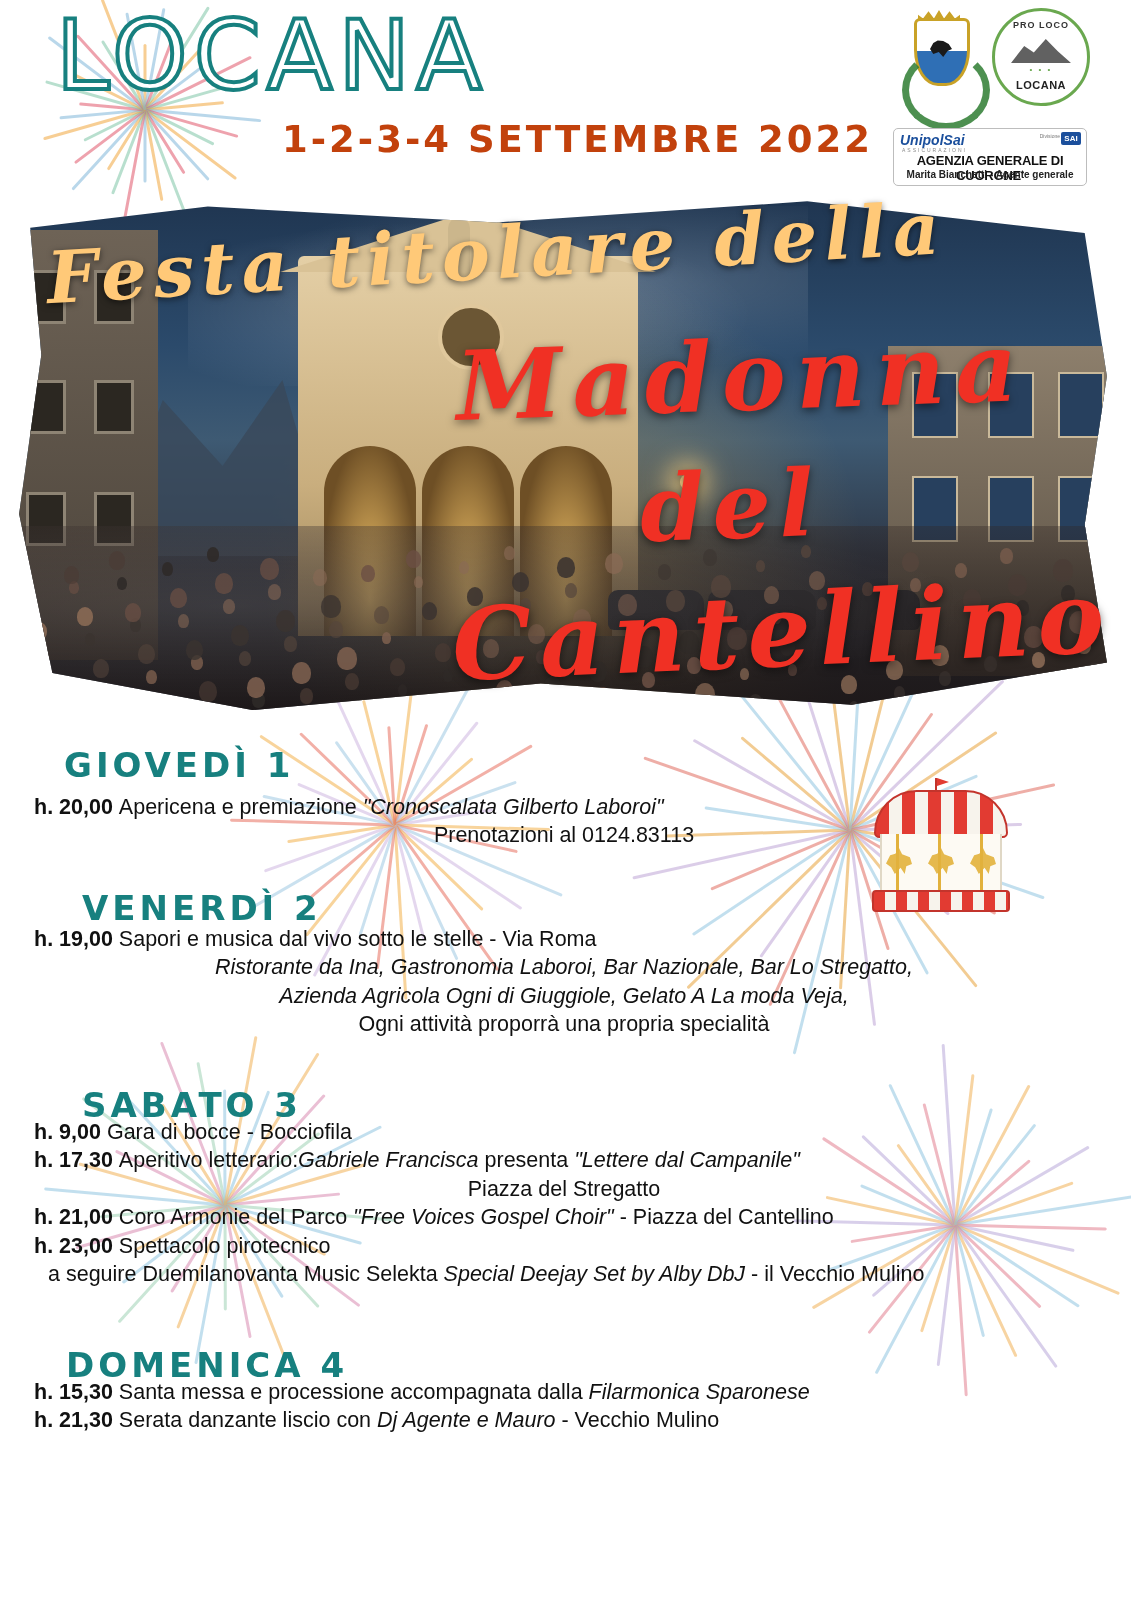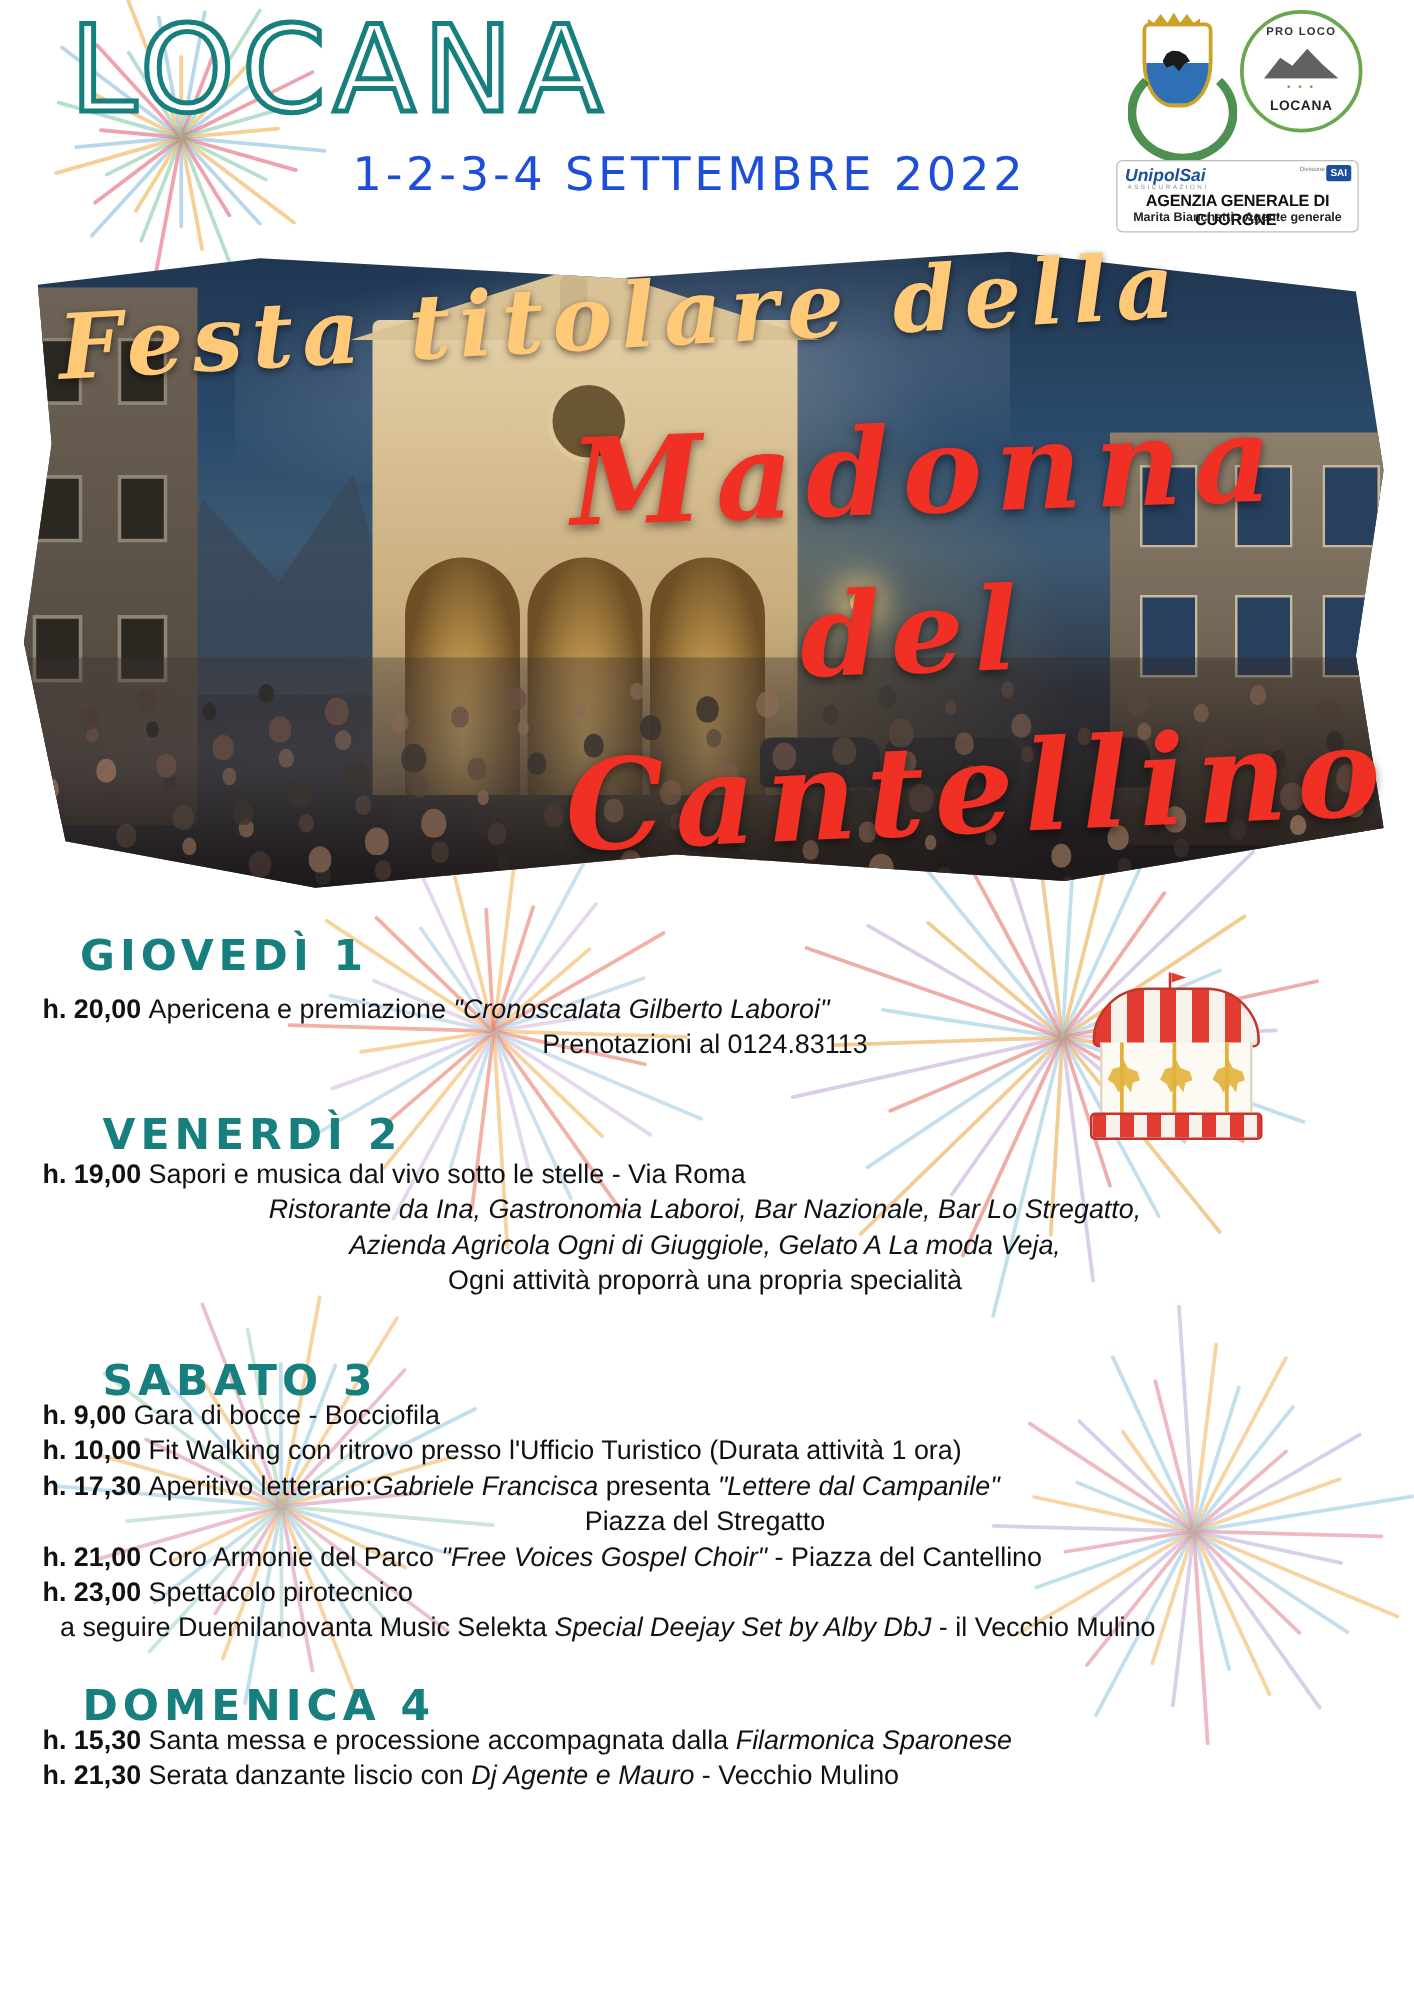--- a/index.html
+++ b/index.html
@@ -46,22 +46,22 @@
     text-stroke: 4px #17807f;
     line-height: 1;
   }
   .title-dates {
     position: absolute;
     left: 282px;
     top: 118px;
     font-family: "DejaVu Sans", sans-serif;
     font-size: 37px;
     letter-spacing: 3px;
-    font-weight: normal;
-    color: #1d4ed8;
+    font-weight: bold;
+    color: #c2410c;
   }
 
   .crest {
     position: absolute;
     left: 900px;
     top: 10px;
     width: 78px;
     height: 108px;
   }
   .crest .shield {
@@ -892,21 +892,20 @@
     <div class="day-head" style="left: 82px; top: 888px;">VENERDÌ 2</div>
     <div class="prog" style="top: 925px;">
       <div class="line"><span class="h">h. 19,00 </span><span>Sapori e musica dal vivo sotto le stelle - Via Roma</span></div>
       <div class="line center"><span class="it">Ristorante da Ina, Gastronomia Laboroi, Bar Nazionale, Bar Lo Stregatto,</span></div>
       <div class="line center"><span class="it">Azienda Agricola Ogni di Giuggiole, Gelato A La moda Veja,</span></div>
       <div class="line center"><span>Ogni attività proporrà una propria specialità</span></div>
     </div>
     <div class="day-head" style="left: 82px; top: 1085px;">SABATO 3</div>
     <div class="prog" style="top: 1118px;">
       <div class="line"><span class="h">h. 9,00 </span><span>  Gara di bocce - Bocciofila</span></div>
-      <div class="line"><span class="h">h. 10,00 </span><span>Fit Walking con ritrovo presso l'Ufficio Turistico (Durata attività 1  ora)</span></div>
       <div class="line"><span class="h">h. 17,30 </span><span>Aperitivo letterario:</span><span class="it">Gabriele Francisca</span><span> presenta </span><span class="it">"Lettere dal Campanile"</span></div>
       <div class="line center"><span>Piazza del Stregatto</span></div>
       <div class="line"><span class="h">h. 21,00 </span><span>Coro Armonie del Parco </span><span class="it">"Free Voices Gospel Choir"</span><span> - Piazza del Cantellino</span></div>
       <div class="line"><span class="h">h. 23,00 </span><span>Spettacolo pirotecnico</span></div>
       <div class="line indent-1"><span>a seguire Duemilanovanta Music Selekta </span><span class="it">Special Deejay Set by Alby DbJ</span><span> - il Vecchio Mulino</span></div>
     </div>
     <div class="day-head" style="left: 66px; top: 1345px;">DOMENICA 4</div>
     <div class="prog" style="top: 1378px;">
       <div class="line"><span class="h">h. 15,30 </span><span>Santa messa e processione accompagnata dalla </span><span class="it">Filarmonica Sparonese</span></div>
       <div class="line"><span class="h">h. 21,30 </span><span>Serata danzante liscio con </span><span class="it">Dj Agente e Mauro</span><span> - Vecchio Mulino</span></div>

